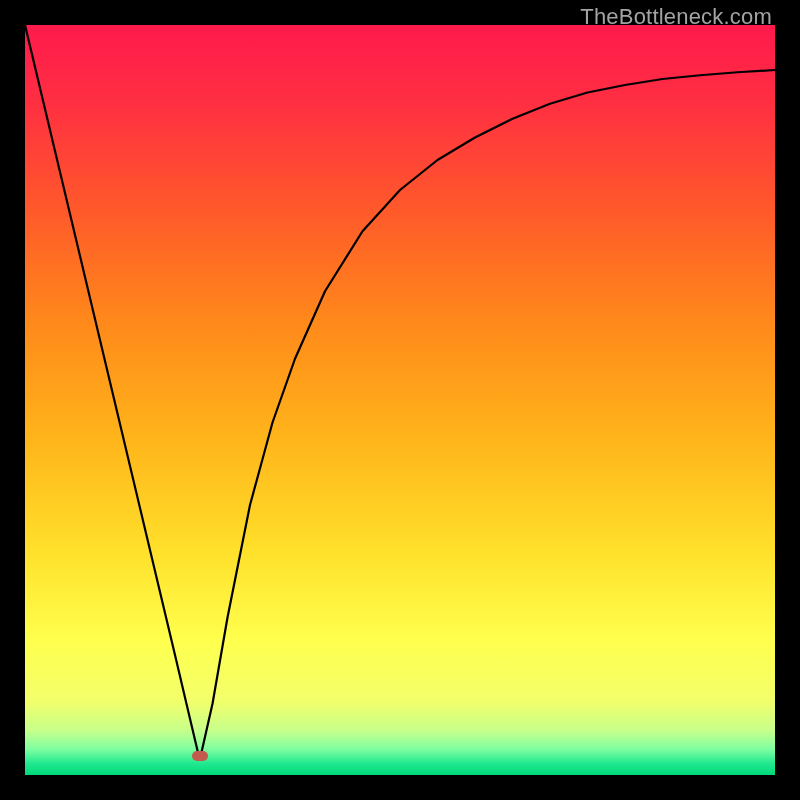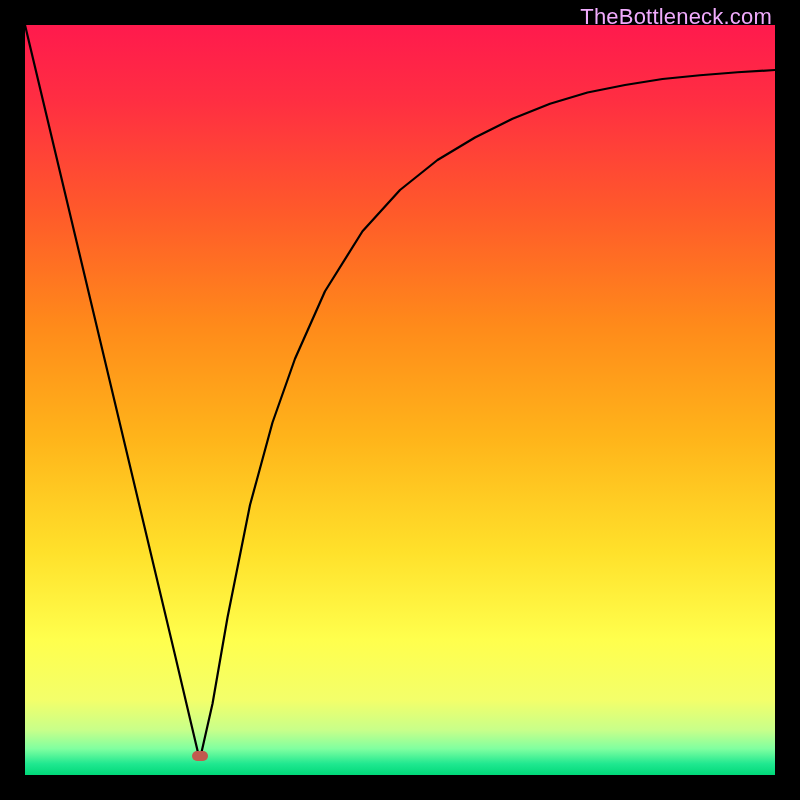--- a/index.html
+++ b/index.html
@@ -23,21 +23,21 @@
     position: absolute;
     left: 0;
     top: 0;
     width: 750px;
     height: 750px;
   }
   .watermark {
     position: absolute;
     top: 4px;
     right: 28px;
-    color: #f0abfc;
+    color: #a3a3a3;
     font-size: 22px;
     font-weight: 500;
     letter-spacing: 0.2px;
   }
   .svg-layer {
     position: absolute;
     left: 25px;
     top: 25px;
     width: 750px;
     height: 750px;

